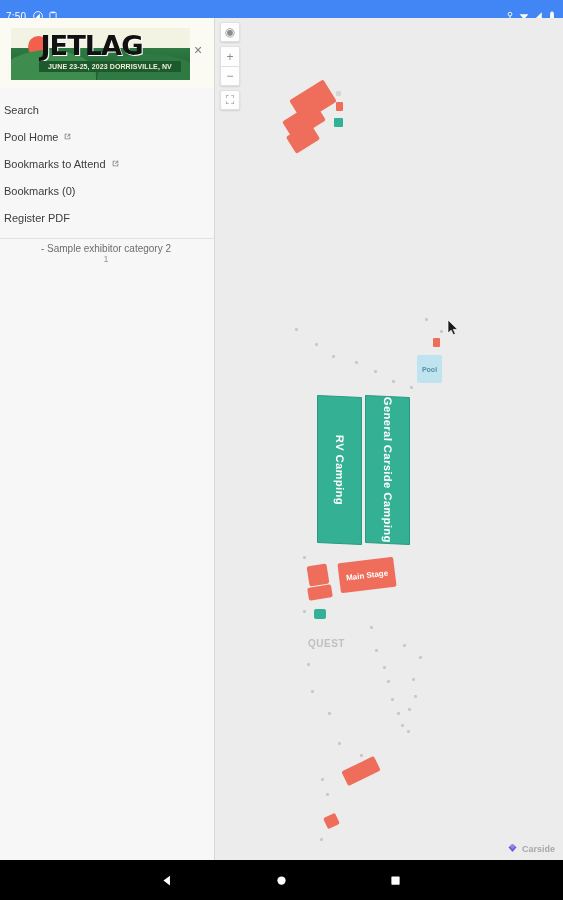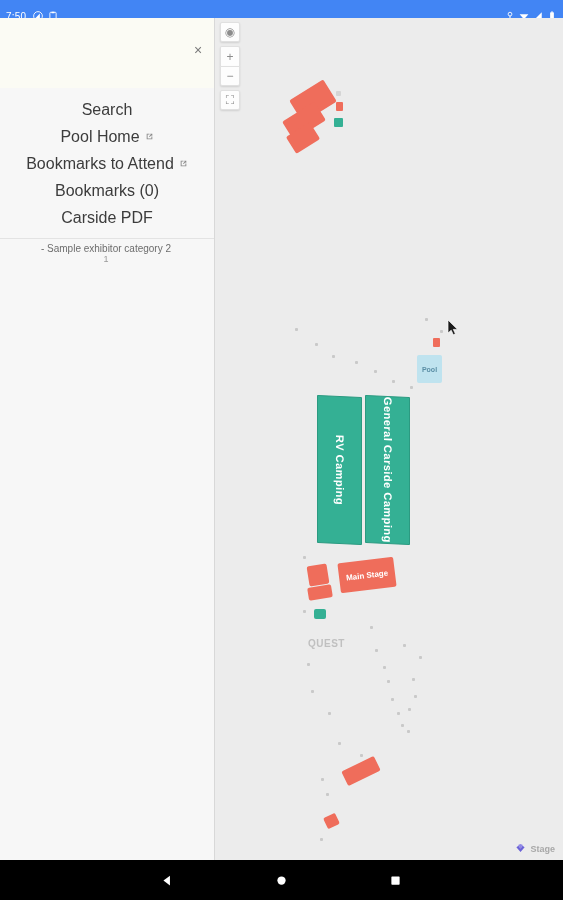--- a/index.html
+++ b/index.html
@@ -68,23 +68,22 @@
   }
   .banner-close {
     position:absolute; right:9px; top:25px;
     width:14px; height:14px; color:#7a7a7a; font-size:14px;
     line-height:14px; text-align:center; cursor:pointer;
   }
 
   .menu { padding-top:8px; }
   .menu-item {
     height:27px; display:flex; align-items:center;
-    padding:0 4px; font-size:16px; color:#3c3c3c;
+    padding:0 4px; font-size:11px; color:#3c3c3c;
     cursor:pointer;
-    justify-content:center;
   }
   .menu-item .lbl { white-space:nowrap; }
   .ext-ic { margin-left:5px; width:9px; height:9px; display:inline-block; }
   .menu-sep { height:1px; background:#e3e3e3; margin:7px 0 0 0; }
   .cat-header {
     padding:12px 12px 5px 12px; font-size:10.5px; color:#4a4a4a;
   }
   .cat-row {
     display:flex; align-items:center; justify-content:space-between;
     padding:4px 12px 4px 10px; font-size:10px; color:#6d6d6d;
@@ -186,20 +185,28 @@
       <svg class="sb-ic" viewBox="0 0 16 16">
         <rect x="5" y="2" width="6" height="12" rx="1" fill="#fff"></rect>
         <rect x="6.6" y="0.8" width="2.8" height="1.6" fill="#fff"></rect>
       </svg>
     </span>
   </div>
 
   <div class="sidebar">
 
     <div class="banner-wrap">
+      <div class="banner">
+        <div class="sun"></div>
+        <div class="hill1"></div>
+        <div class="hill2"></div>
+        <div class="logo-text">JETLAG</div>
+        <div class="sub-band"></div>
+        <div class="sub-text">JUNE 23-25, 2023  DORRISVILLE, NV</div>
+      </div>
       <div class="banner-close">×</div>
     </div>
 
     <div class="menu">
 
       <div class="menu-item">
         <span class="lbl">Search</span>
       </div>
 
       <div class="menu-item">
@@ -216,21 +223,21 @@
           <path d="M3 3 h5 v1.6 H4.6 v6.8 h6.8 V8 H13 v5 H3 Z" fill="#888"></path>
           <path d="M9.5 3 H13 v3.5 h-1.5 V5.6 L8.2 8.9 7.1 7.8 10.4 4.5 H9.5 Z" fill="#888"></path>
         </svg>
       </div>
 
       <div class="menu-item">
         <span class="lbl">Bookmarks (0)</span>
       </div>
 
       <div class="menu-item">
-        <span class="lbl">Carside PDF</span>
+        <span class="lbl">Register PDF</span>
       </div>
 
       <div class="menu-sep"></div>
 
 
       <div class="cat-row">
         <span class="cname">- Sample exhibitor category 2</span>
         <span class="ccount">1</span>
       </div>
 
@@ -314,21 +321,21 @@
     <div class="shape red" style="left:110px; top:797px; width:13px; height:12px; transform:rotate(-26deg); border-radius:2px;"></div>
     <div class="dot" style="left:106px; top:760px;"></div>
     <div class="dot" style="left:111px; top:775px;"></div>
     <div class="dot" style="left:105px; top:820px;"></div>
 
     <div class="expofp">
       <svg width="11" height="11" viewBox="0 0 16 16">
         <path d="M8 13 L2 6 L5 4 L8 8 L11 4 L14 6 Z" fill="#6c63d8"></path>
         <path d="M8 8 L4.5 3 L8 1.5 L11.5 3 Z" fill="#8f87e6"></path>
       </svg>
-      <span>Stage</span>
+      <span>Carside</span>
     </div>
 
   </div>
 
   <div class="navbar">
     <div class="nav-btn">
       <svg width="13" height="13" viewBox="0 0 16 16">
         <path d="M11 2 L11 14 L3 8 Z" fill="#fff"></path>
       </svg>
     </div>

